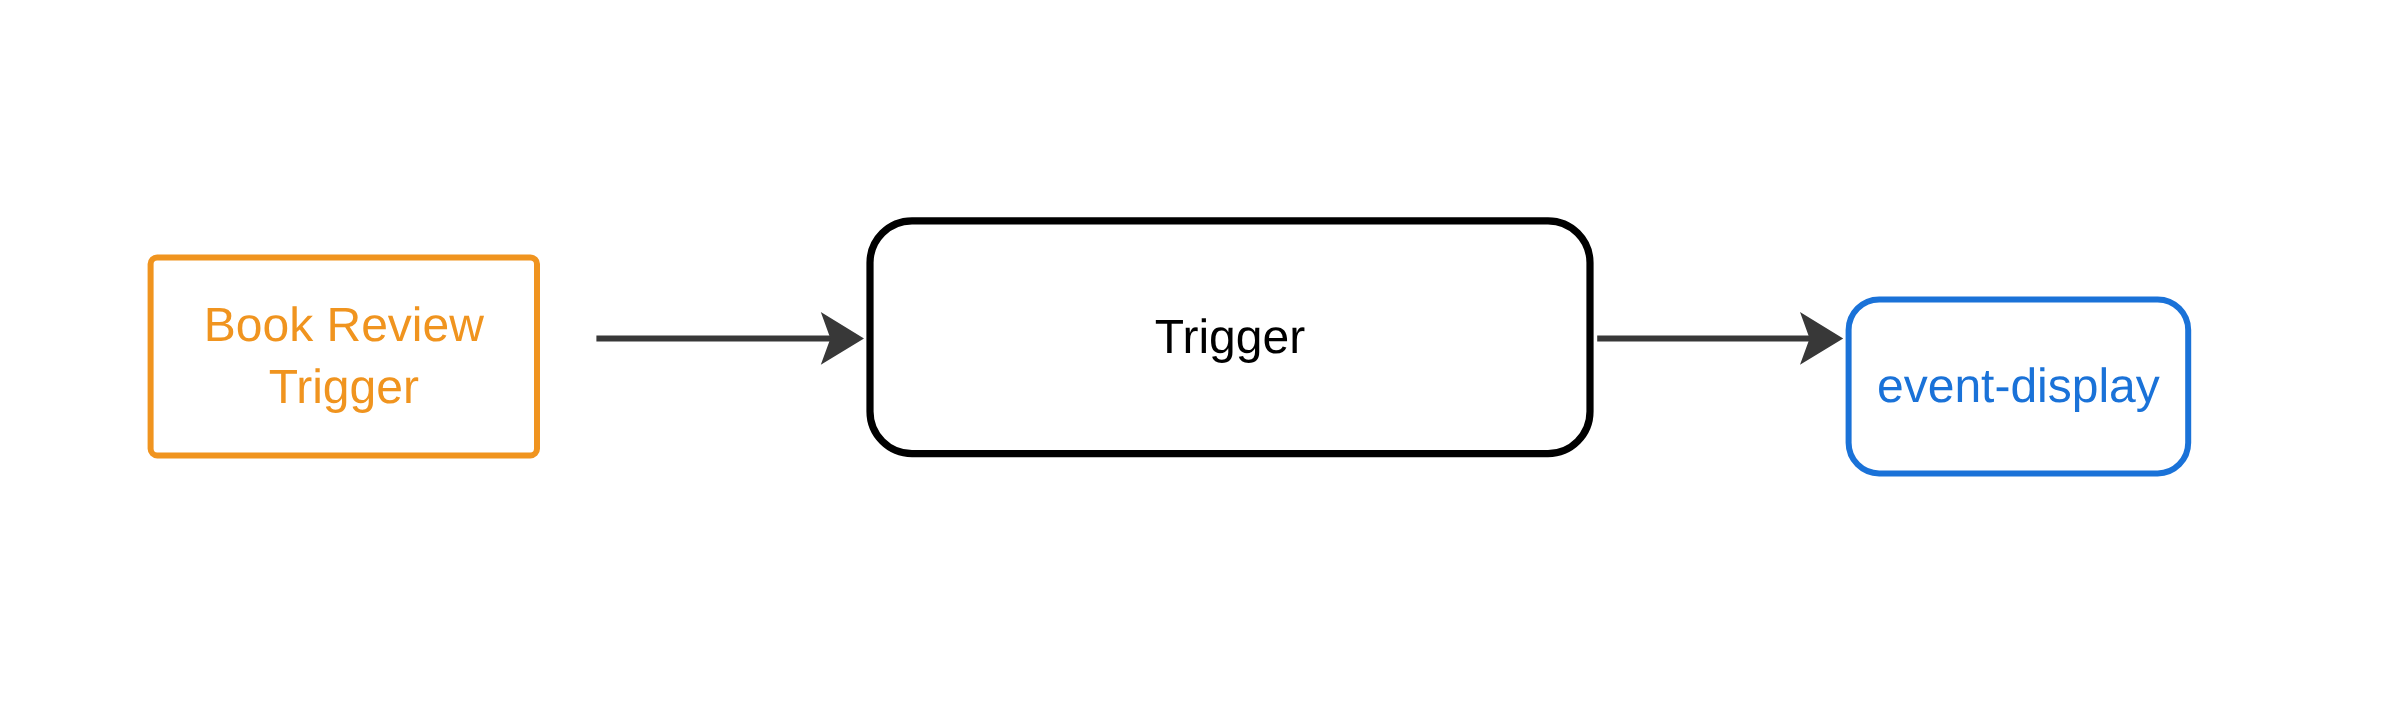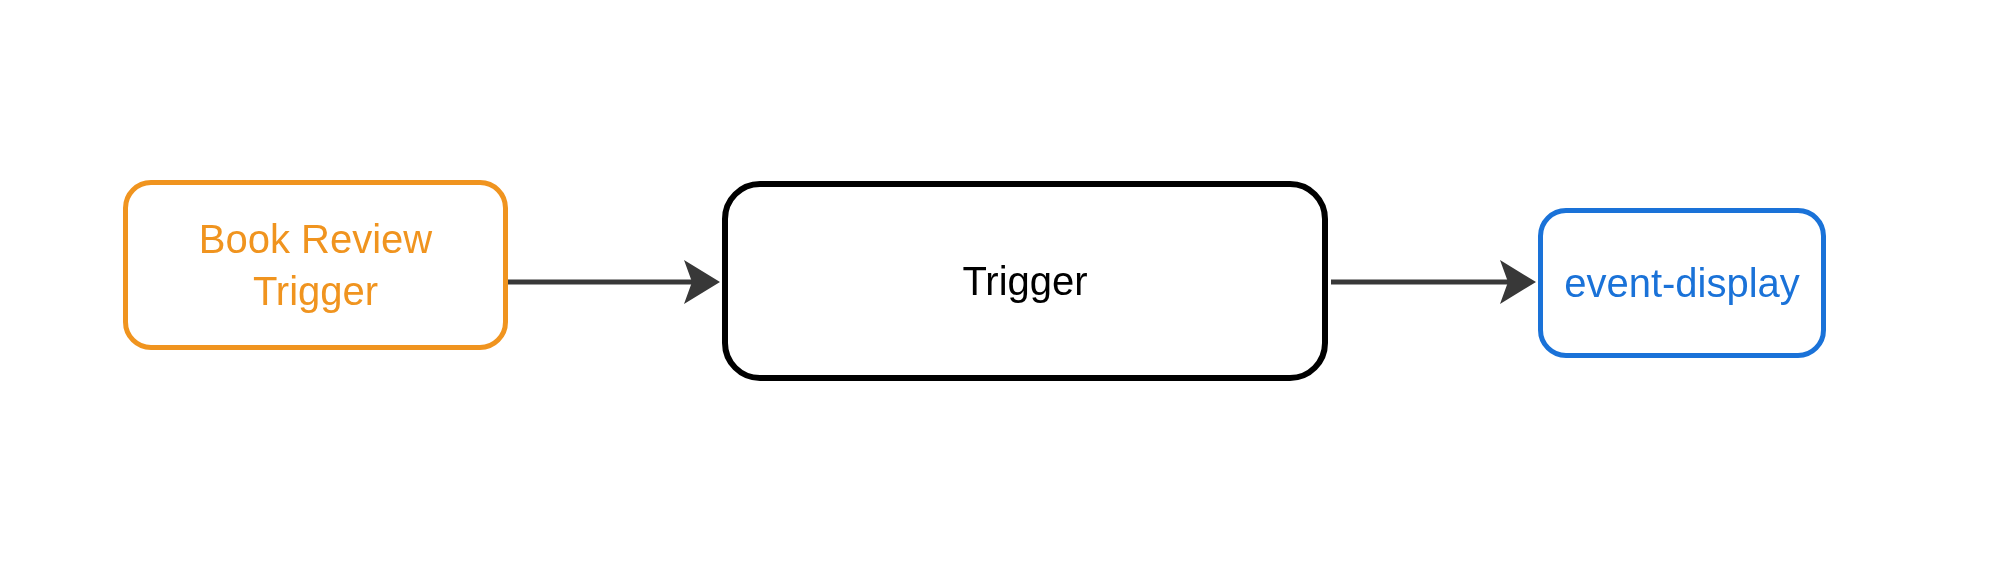--- a/index.html
+++ b/index.html
@@ -40,25 +40,25 @@
     justify-content: center;
     text-align: center;
   }
   .node .node-label {
     font-size: 40px;
     line-height: 52px;
     white-space: nowrap;
   }
   .node-broker {
     left: 123px;
-    top: 180px;
-    width: 385px;
+    top: 212px;
+    width: 327px;
     height: 170px;
     border-width: 5px;
-    border-radius: 28px;
+    border-radius: 8px;
   }
   .node-trigger {
     left: 722px;
     top: 181px;
     width: 606px;
     height: 200px;
     border-width: 6px;
     border-radius: 38px;
   }
   .node-event-display {
@@ -92,19 +92,19 @@
       <div>Trigger</div>
     </div>
   </div>
 
   <div class="node node-trigger" style="color: rgb(0, 0, 0);">
     <div class="node-label">
       <div>Trigger</div>
     </div>
   </div>
 
-  <div class="node node-event-display" style="color: rgb(26, 114, 216);">
+  <div class="node node-event-display" style="color: rgb(26, 114, 216); margin-top: 39px;">
     <div class="node-label">
       <div>event-display</div>
     </div>
   </div>
 
 </div>
 
 </body></html>

